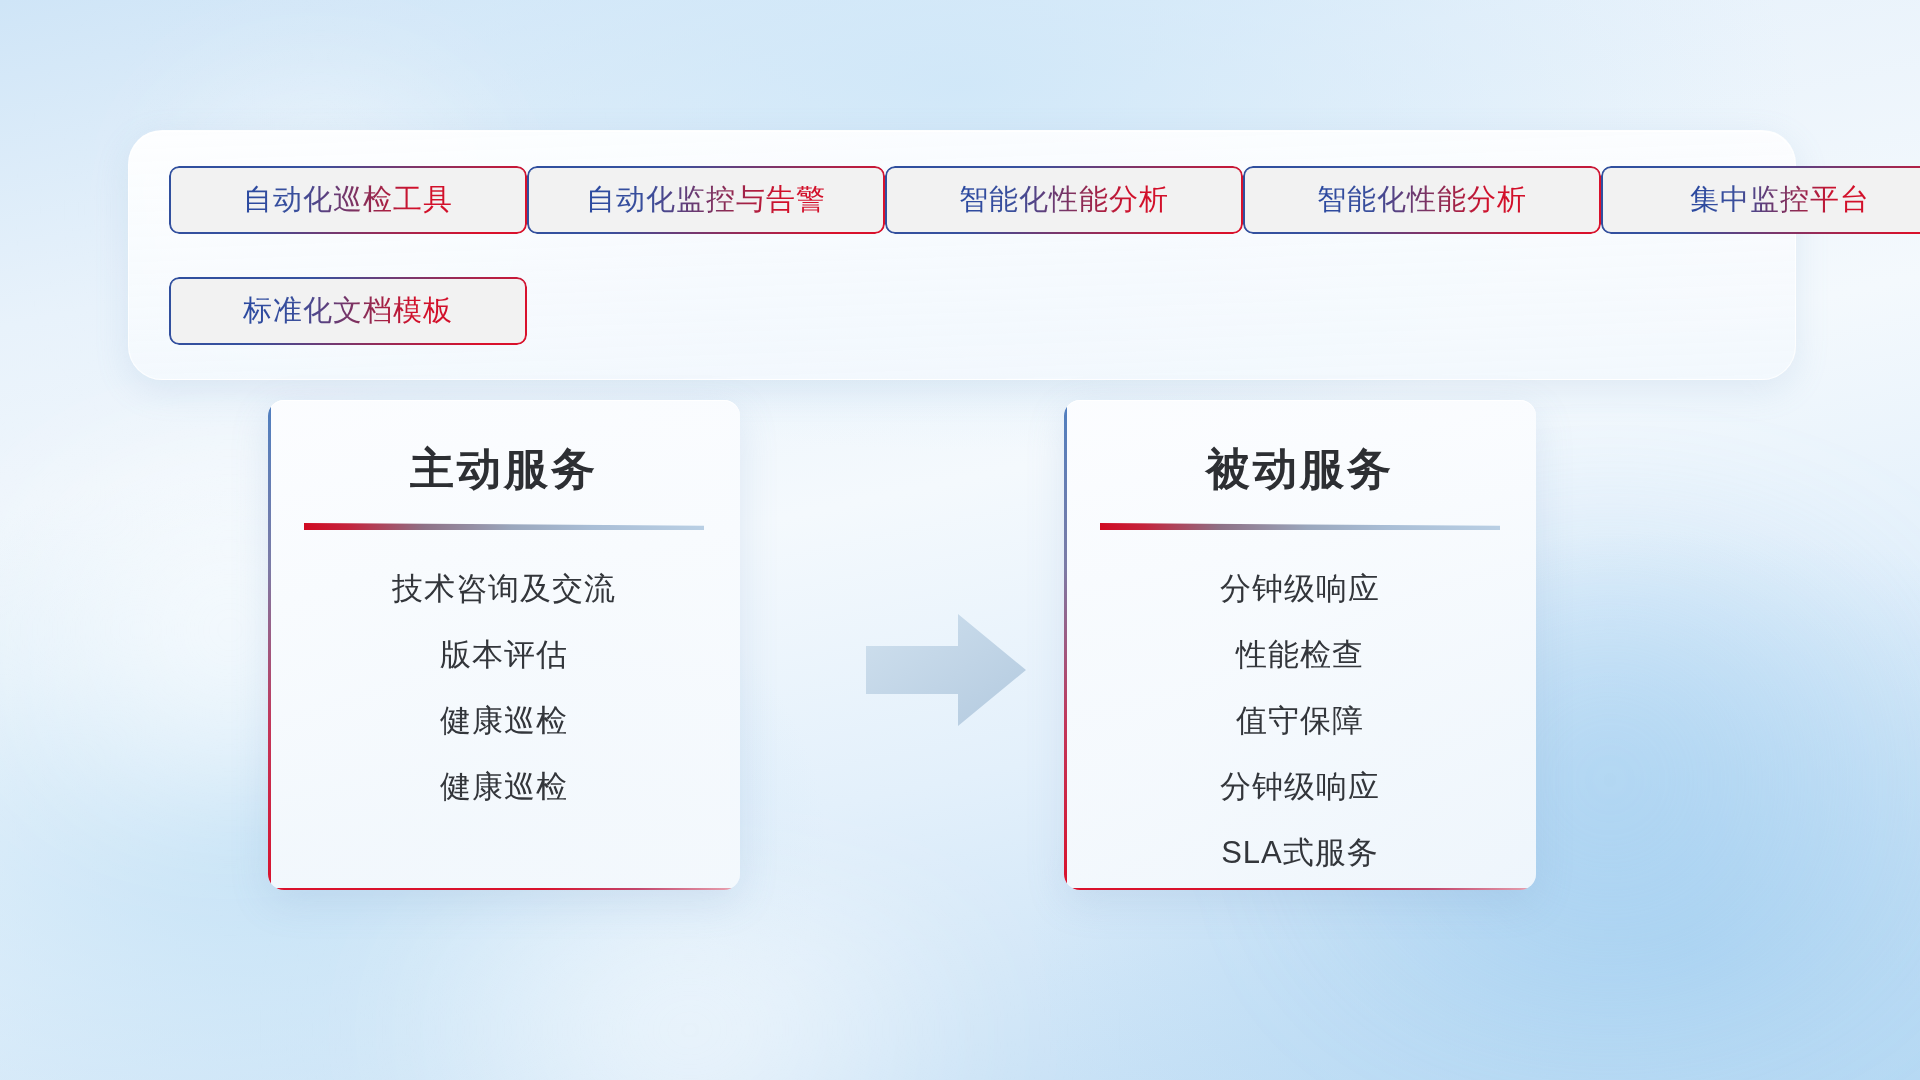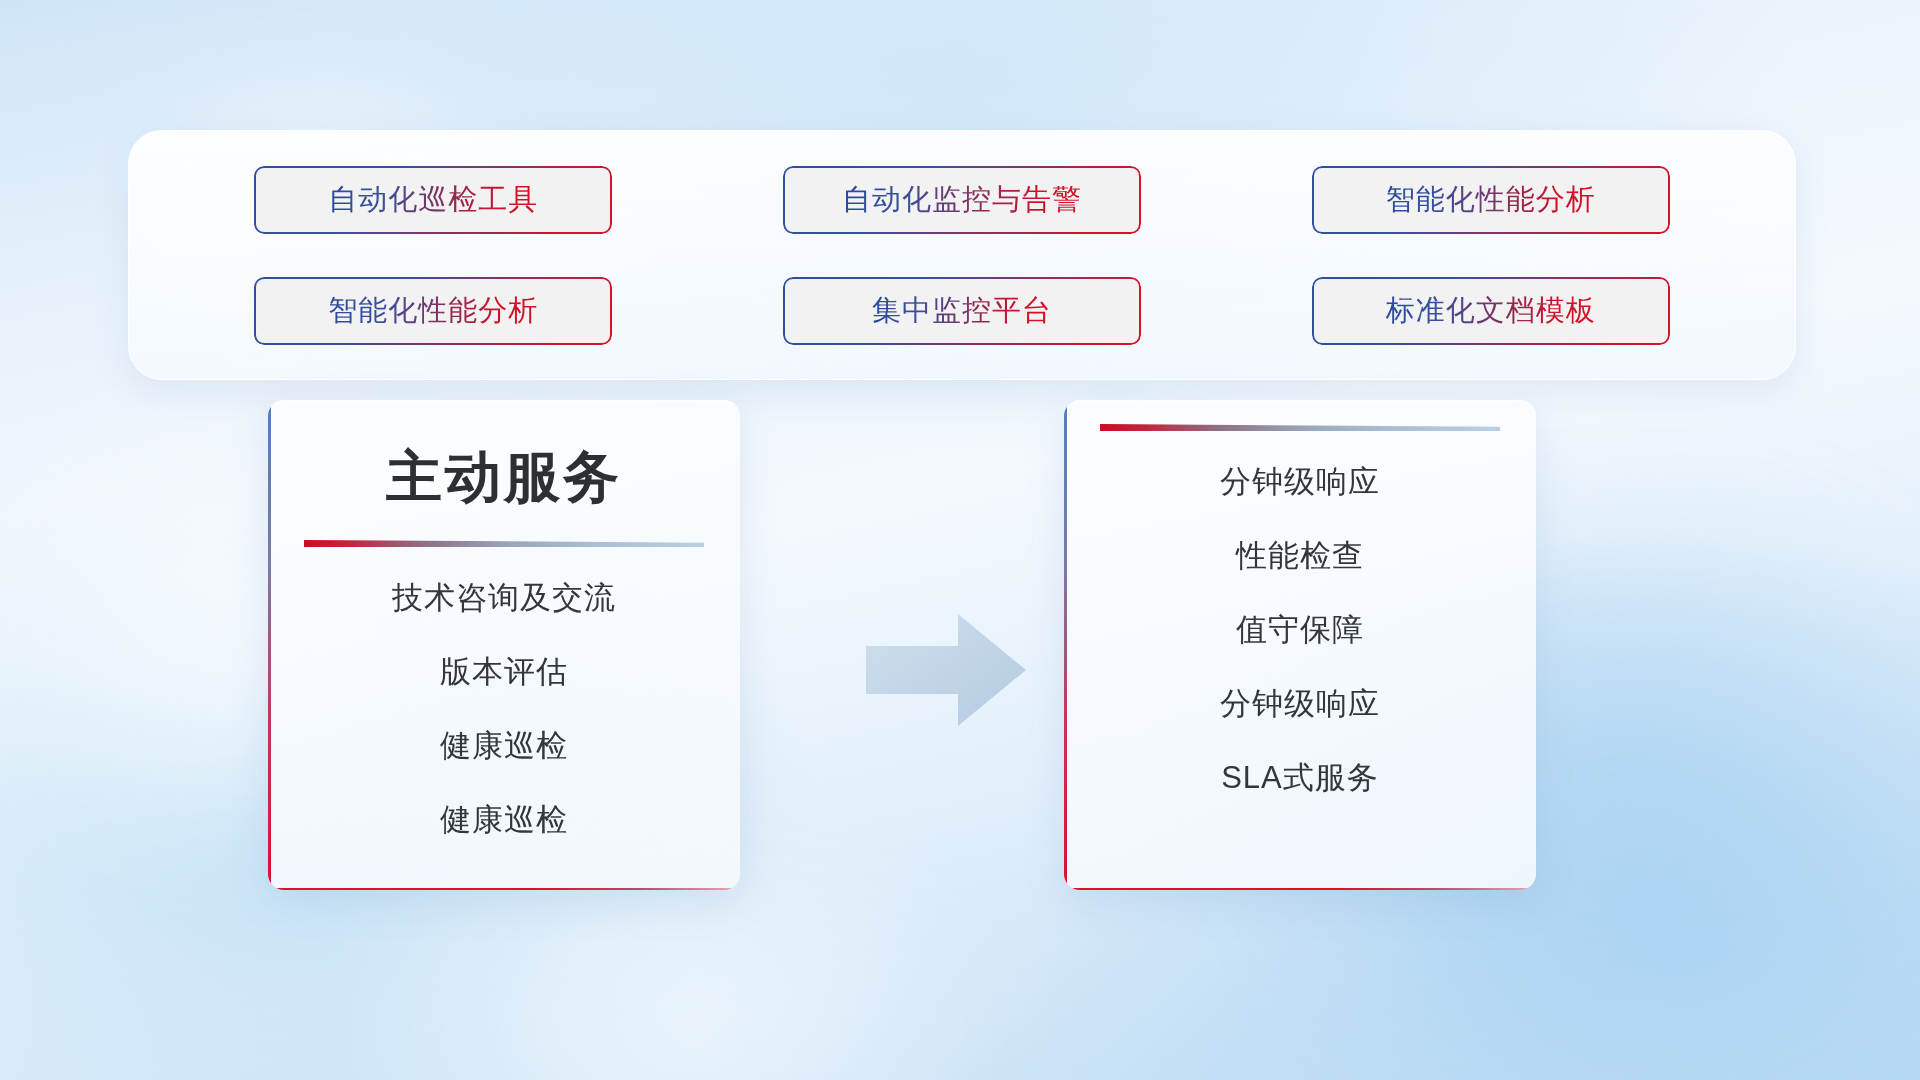--- a/index.html
+++ b/index.html
@@ -47,21 +47,21 @@
     border-radius: 34px;
     background: linear-gradient(178deg, rgba(255,255,255,0.92) 0%, rgba(250,252,254,0.88) 45%, rgba(242,248,253,0.82) 100%);
     box-shadow: 0 10px 34px rgba(120,160,200,0.16), inset 0 1px 0 rgba(255,255,255,0.95);
     border: 1px solid rgba(255,255,255,0.8);
   }
   .pill-grid {
     position: absolute;
     left: 0; top: 0;
     width: 100%; height: 100%;
     display: grid;
-    grid-template-columns: repeat(3, 1fr);
+    grid-template-columns: repeat(5, 1fr);
     grid-template-rows: repeat(2, 1fr);
     align-items: center;
     justify-items: center;
     padding: 18px 40px;
     row-gap: 10px;
   }
   .pill {
     position: relative;
     width: 358px;
     height: 68px;
@@ -119,38 +119,38 @@
   .service-card::after {
     content: "";
     position: absolute;
     left: 3px; right: 0; bottom: 0;
     height: 2px;
     background: linear-gradient(90deg, #d9112c 0%, #d9112c 58%, #c2456b 78%, rgba(217,17,44,0.35) 100%);
   }
   .card-title {
     margin-top: 40px;
     text-align: center;
-    font-size: 56px;
+    font-size: 44px;
     font-weight: 700;
     color: #2d2f33;
     letter-spacing: 3px;
   }
   .card-divider {
     margin: 24px auto 0;
     width: 400px;
     height: 7px;
     clip-path: polygon(0 0, 100% 38%, 100% 100%, 0 100%);
     background: linear-gradient(90deg, #d00a22 0%, #c4233c 11%, #8e7186 30%, #9aa7bd 52%, #a9bed6 72%, #b9cfe4 100%);
   }
   .card-items {
-    margin-top: 30px;
+    margin-top: 38px;
     display: flex;
     flex-direction: column;
     align-items: center;
-    gap: 32px;
+    gap: 24px;
   }
   .card-item {
     font-size: 31px;
     color: #33363b;
     letter-spacing: 1px;
     white-space: nowrap;
   }
 
   
   #flow-arrow {
@@ -220,20 +220,21 @@
           <stop offset="0%" stop-color="#cfe0ee"></stop>
           <stop offset="55%" stop-color="#c0d4e6"></stop>
           <stop offset="100%" stop-color="#b3cadf"></stop>
         </linearGradient>
       </defs>
       <path d="M4 36 H96 V4 L164 60 L96 116 V84 H4 Z" fill="url(#arrowGrad)" rx="6"></path>
     </svg>
   </div>
 
   <div class="service-card" id="card-passive">
+    <div class="card-title">被动服务</div>
     <div class="card-divider"></div>
     <div class="card-items">
       <div class="card-item">分钟级响应</div>
       <div class="card-item">性能检查</div>
       <div class="card-item">值守保障</div>
       <div class="card-item">分钟级响应</div>
       <div class="card-item">SLA式服务</div>
     </div>
   </div>
 

